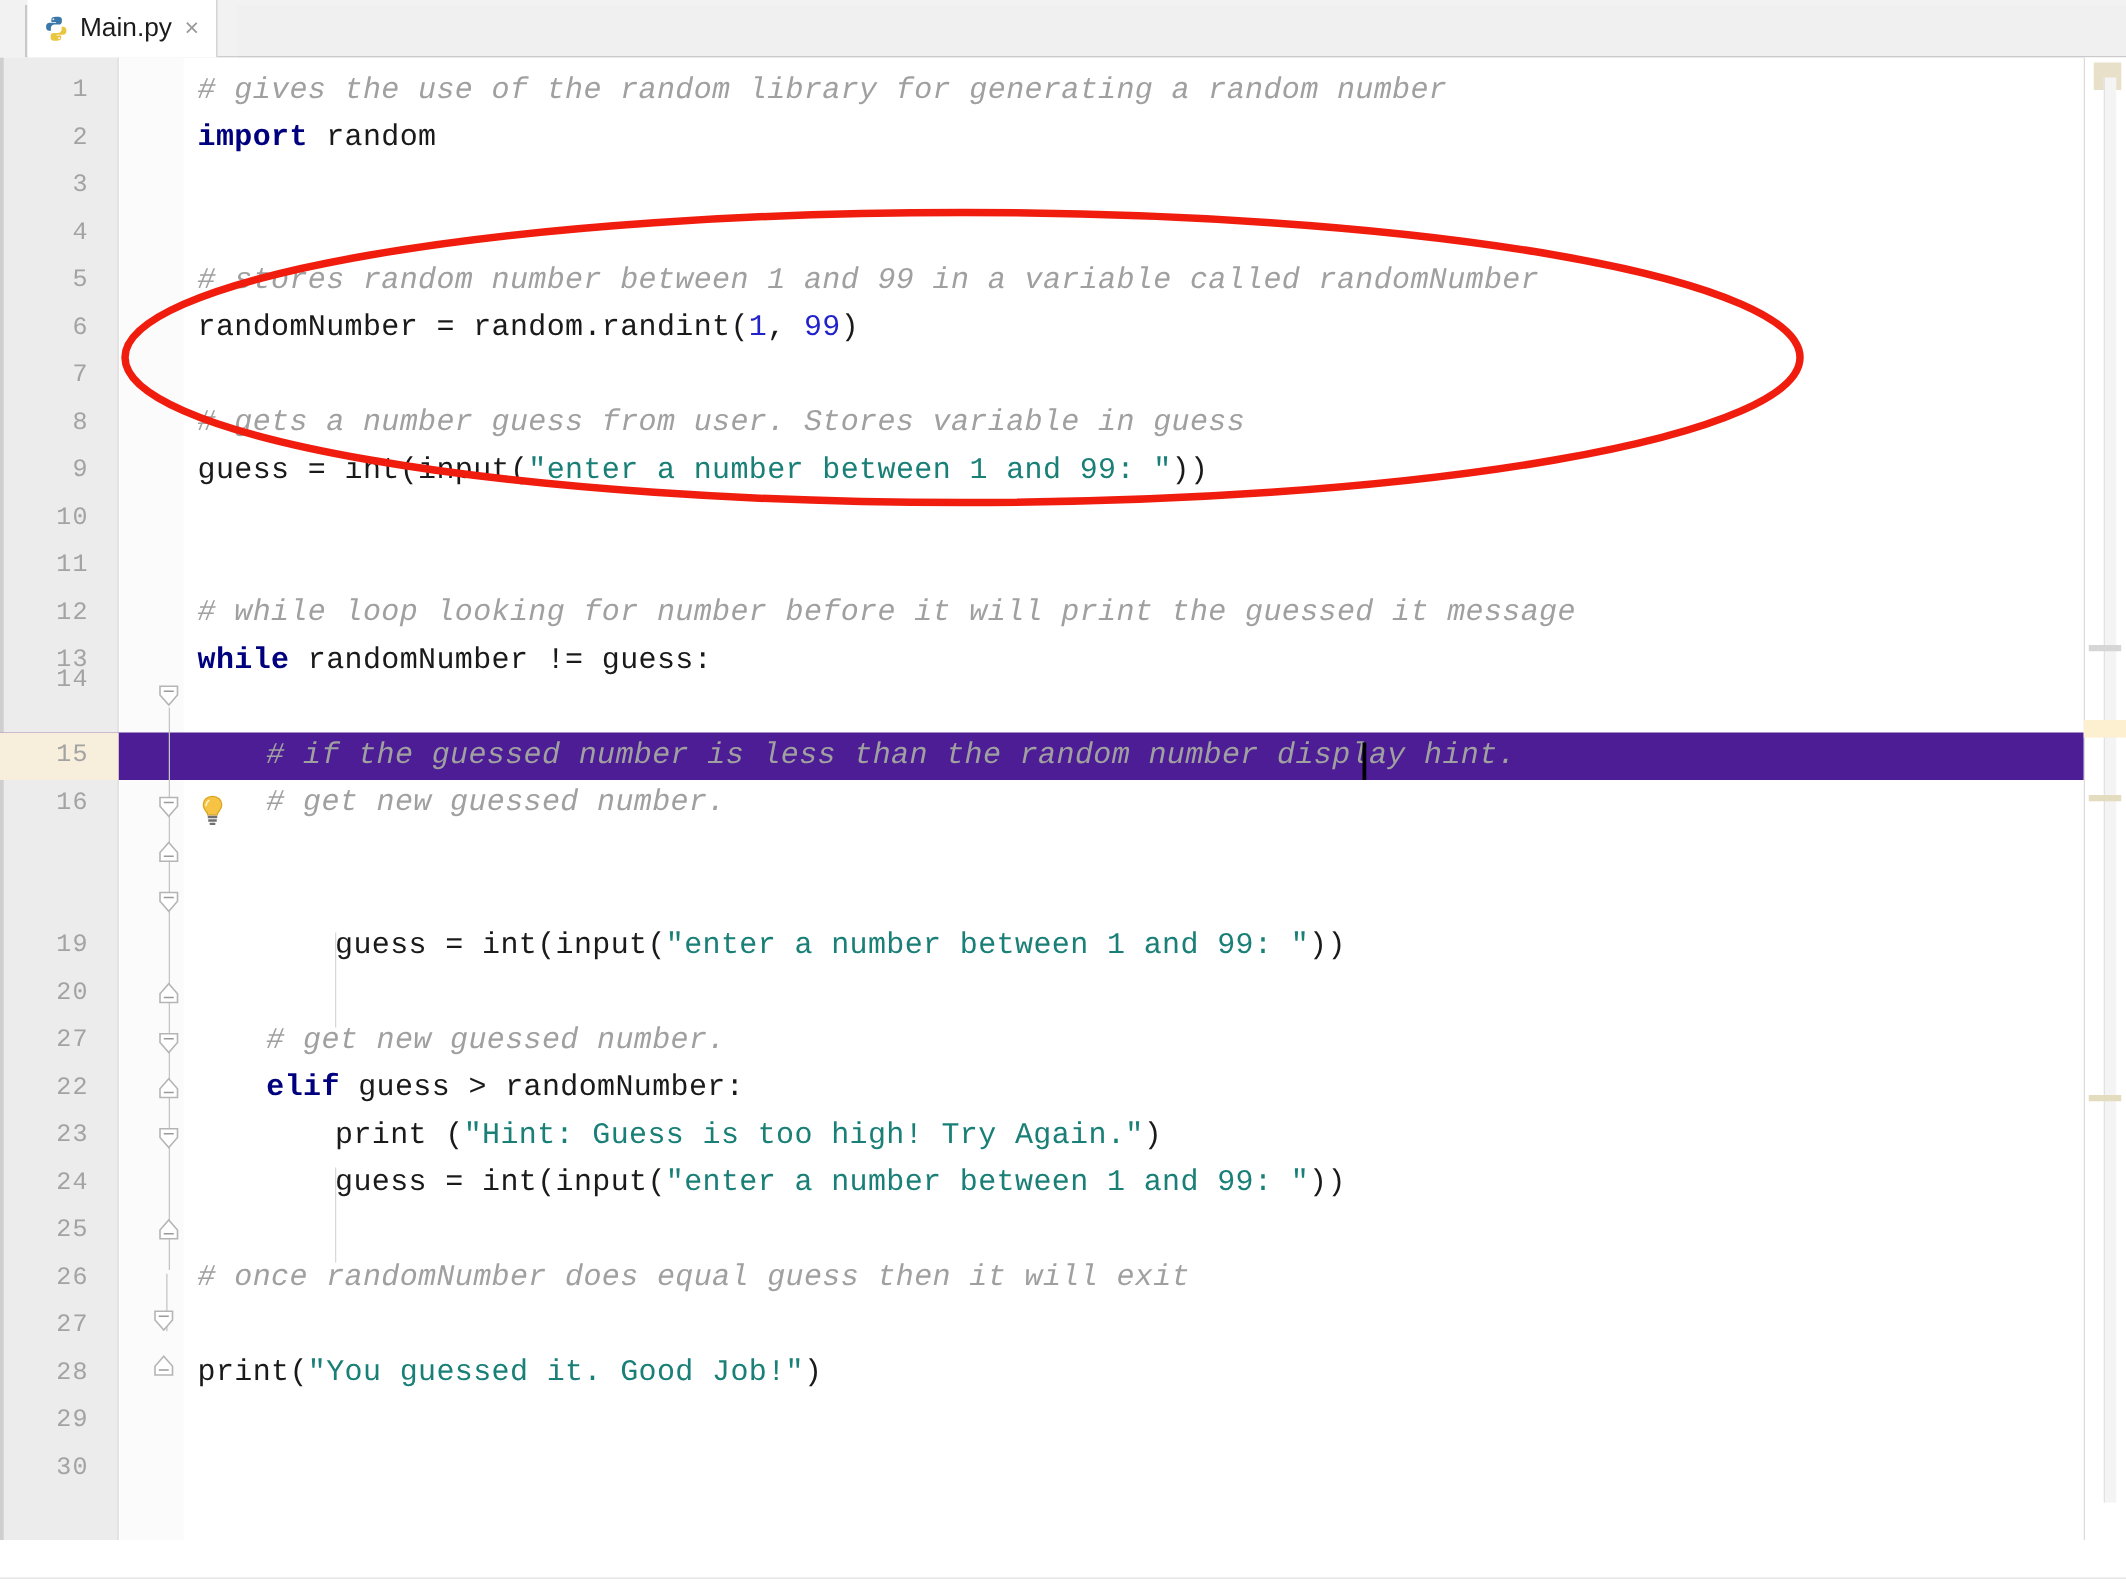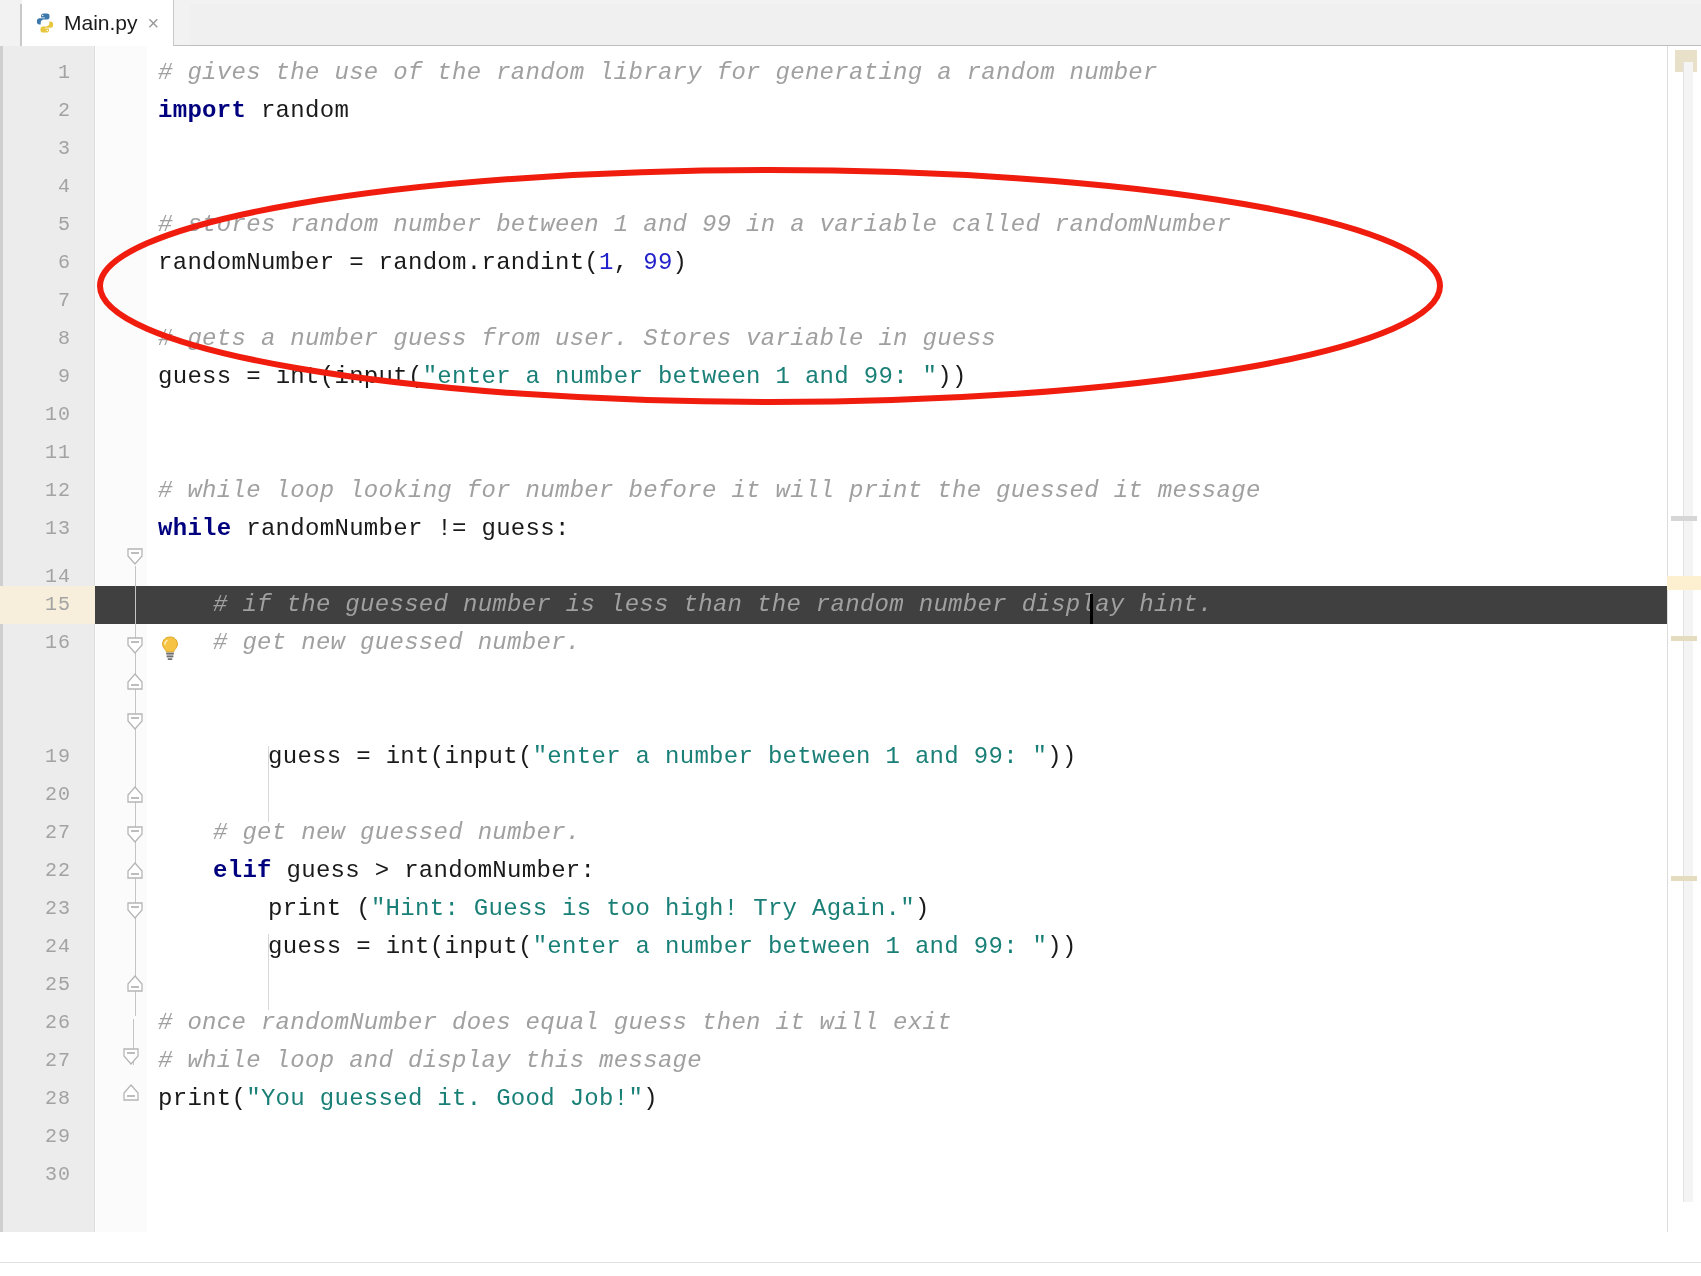--- a/index.html
+++ b/index.html
@@ -95,21 +95,21 @@
   }
 
   .code-layer { position: absolute; left: 0; top: 0; width: 1701px; height: 1186px; }
 
   .row {
     position: absolute;
     left: 0;
     width: 1701px;
     height: 38px;
   }
-  .row.hl { background: #404040; }
+  .row.hl { background: #4c1d95; }
   .row.hl .lineno-cell { background: #f7efdc; }
 
   .lineno-cell {
     position: absolute;
     left: 0; top: 0;
     width: 95px; height: 38px;
     text-align: right;
     padding-right: 24px;
     color: #a3a3a3;
     font-family: "Liberation Mono", monospace;
@@ -302,21 +302,21 @@
           <div class="code-cell" style="left: 158px;"></div>
         </div>
         <div class="row" style="top: 426px;">
           <div class="lineno-cell">12</div>
           <div class="code-cell" style="left: 158px;"><span class="t-com"># while loop looking for number before it will print the guessed it message</span></div>
         </div>
         <div class="row" style="top: 464px;">
           <div class="lineno-cell">13</div>
           <div class="code-cell" style="left: 158px;"><span class="t-kw">while</span><span class="t-def"> randomNumber != guess:</span></div>
         </div>
-        <div class="row" style="top: 512px; padding-left: 34px;">
+        <div class="row" style="top: 480px; padding-left: 34px;">
           <div class="lineno-cell">14</div>
           <div class="code-cell" style="left: 158px;"></div>
         </div>
         <div class="row hl" style="top: 540px;">
           <div class="lineno-cell">15</div>
           <div class="code-cell" style="left: 213px;"><span class="t-com"># if the guessed number is less than the random number display hint.</span></div>
         </div>
         <div class="row" style="top: 578px;">
           <div class="lineno-cell">16</div>
           <div class="code-cell" style="left: 213px;"><span class="t-com"># get new guessed number.</span></div>
@@ -347,21 +347,20 @@
         <div class="row" style="top: 920px;">
           <div class="lineno-cell">25</div>
           <div class="code-cell" style="left: 158px;"></div>
         </div>
         <div class="row" style="top: 958px;">
           <div class="lineno-cell">26</div>
           <div class="code-cell" style="left: 158px;"><span class="t-com"># once randomNumber does equal guess then it will exit</span></div>
         </div>
         <div class="row" style="top: 996px;">
           <div class="lineno-cell">27</div>
-          <div class="code-cell" style="left: 158px;"><span class="t-com"># while loop and display this message</span></div>
         </div>
         <div class="row" style="top: 1034px;">
           <div class="lineno-cell">28</div>
           <div class="code-cell" style="left: 158px;"><span class="t-fn">print</span><span class="t-def">(</span><span class="t-str">"You guessed it. Good Job!"</span><span class="t-def">)</span></div>
         </div>
         <div class="row" style="top: 1072px;">
           <div class="lineno-cell">29</div>
           <div class="code-cell" style="left: 158px;"></div>
         </div>
         <div class="row" style="top: 1110px;">

